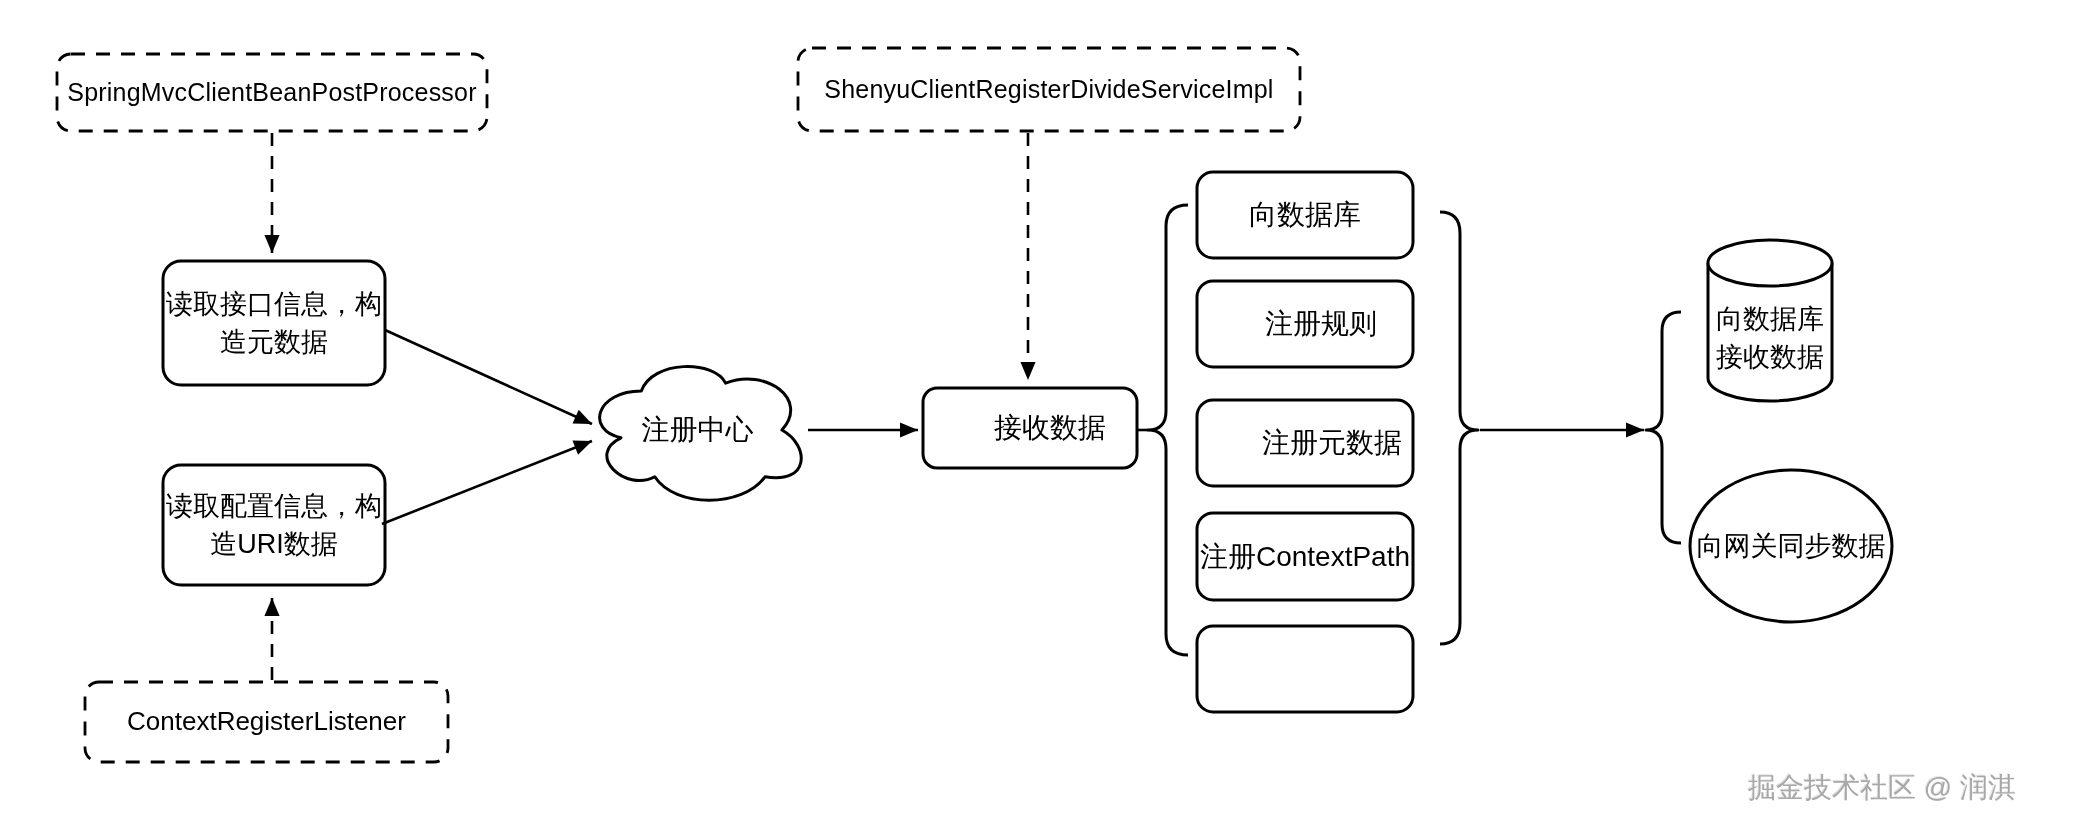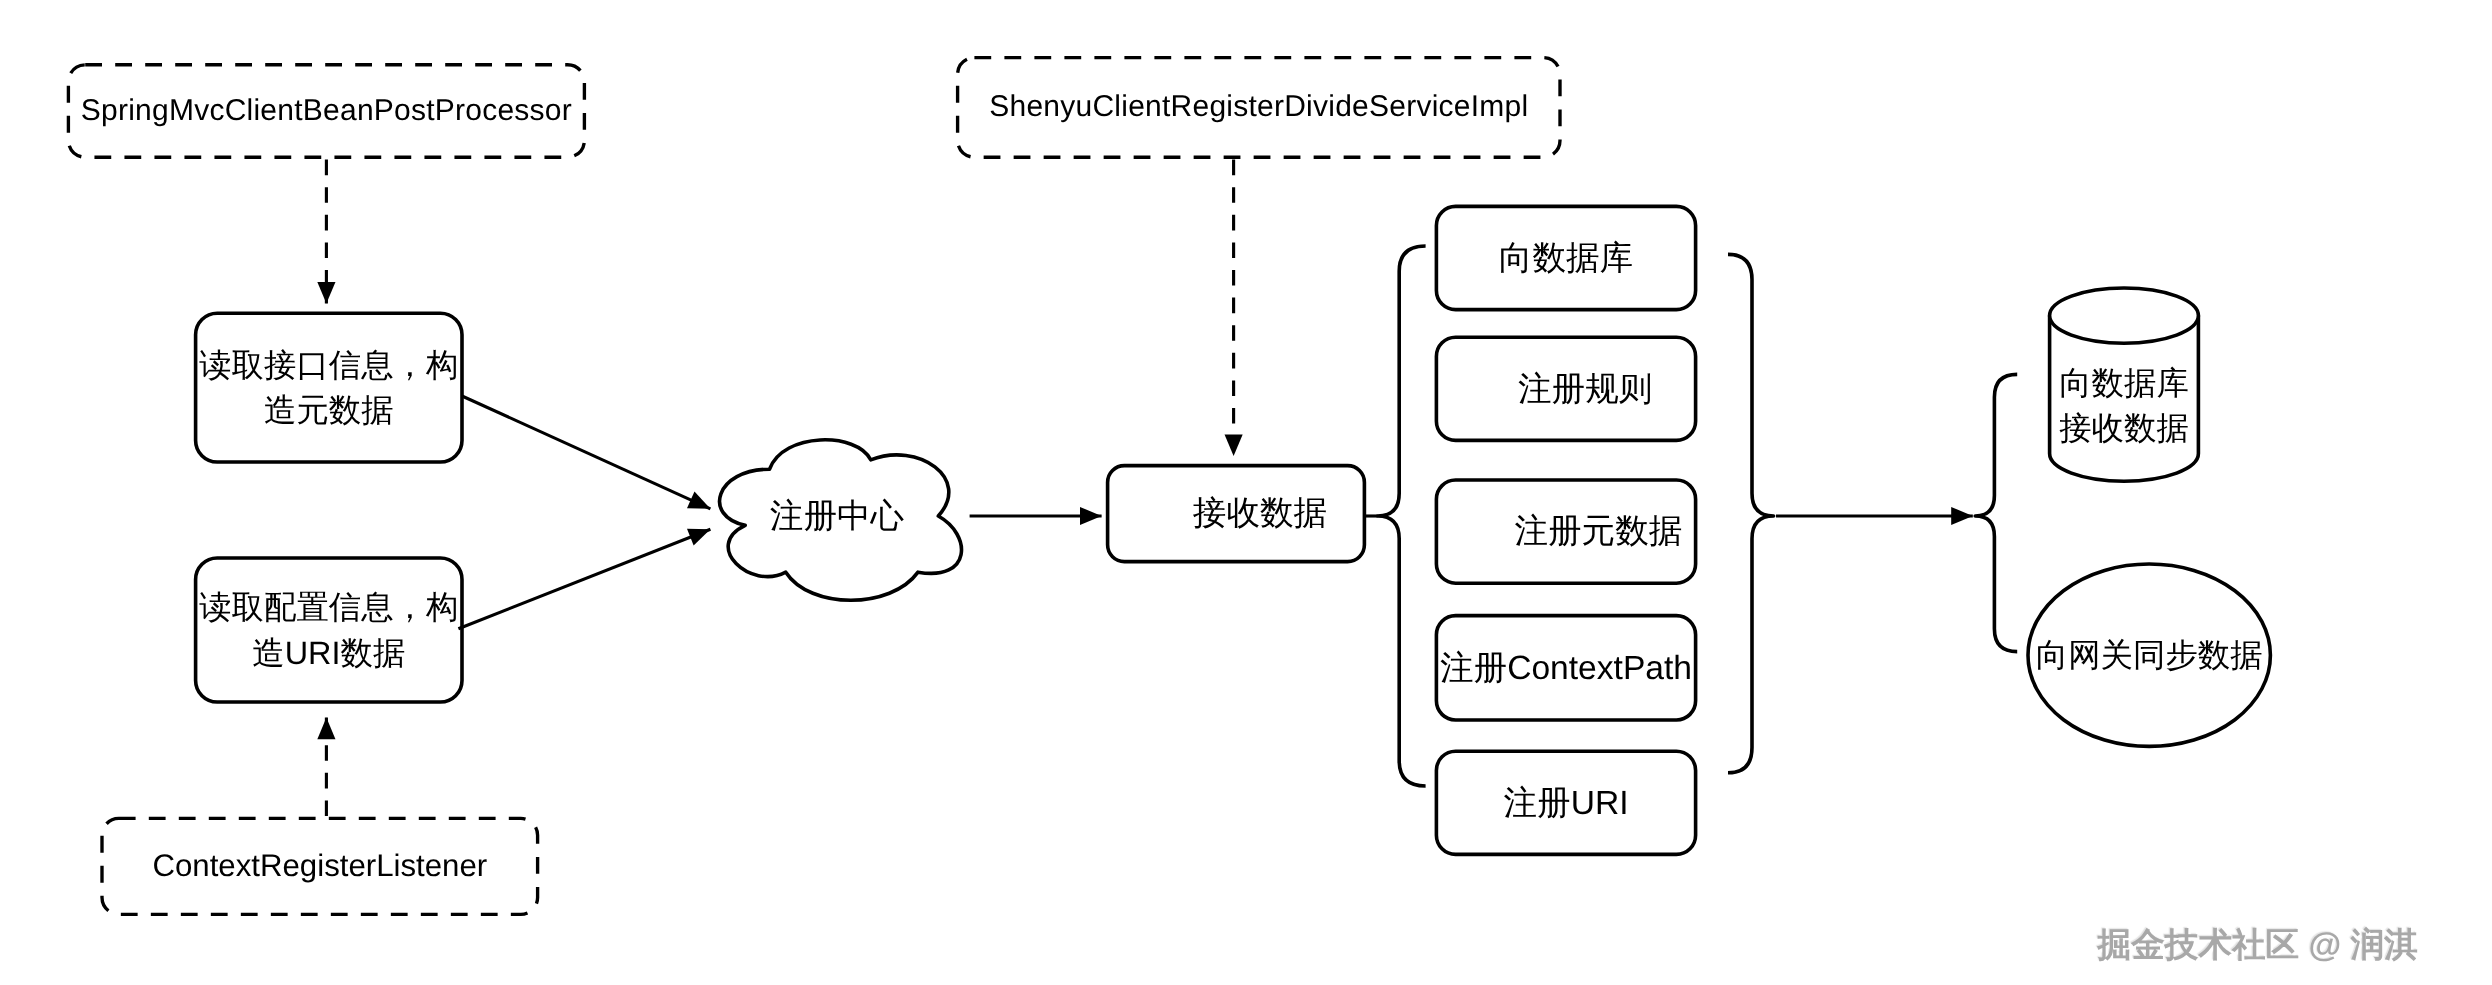--- a/index.html
+++ b/index.html
@@ -24,21 +24,21 @@
   .label .ln{display:block;}
   .multiline{flex-direction:column;}
   .cjk{font-size:28px;}
   .cjk2{font-size:27px;line-height:38px;}
   .latin{font-size:25px;letter-spacing:0.2px;}
   .latin-sm{font-size:26px;}
   .watermark{
     position:absolute;
     left:1748px;top:768px;width:320px;height:40px;
     display:flex;align-items:center;justify-content:flex-start;
-    font-size:28px;font-weight:bold;
+    font-size:28px;font-weight:normal;
     color:#a8a8a8;
     text-shadow:2px 2px 1px #ffffff, -1px -1px 1px rgba(0,0,0,0.12);
     white-space:nowrap;
   }
 </style>
 </head>
 <body>
 
 <div class="canvas">
 
@@ -115,21 +115,20 @@
   <div class="label cjk" style="left:923px;top:388px;width:254px;height:80px;">接收数据</div>
 
   <div class="label cjk" style="left:1197px;top:172px;width:216px;height:86px;">向数据库</div>
 
   <div class="label cjk" style="left:1197px;top:281px;width:216px;height:86px;padding-left:16px;">注册规则</div>
 
   <div class="label cjk" style="left:1224px;top:400px;width:216px;height:86px;">注册元数据</div>
 
   <div class="label cjk" style="left:1197px;top:513px;width:216px;height:87px;">注册ContextPath</div>
 
-  <div class="label cjk" style="left:1197px;top:626px;width:216px;height:86px;">注册URI</div>
 
   <div class="label cjk2 multiline" style="left:1700px;top:286px;width:140px;height:104px;">
     <span class="ln">向数据库</span>
     <span class="ln">接收数据</span>
   </div>
 
   <div class="label cjk2" style="left:1690px;top:470px;width:202px;height:152px;text-align:right;">向网关同步数据</div>
 
   <div class="watermark">掘金技术社区 @ 润淇</div>
 

